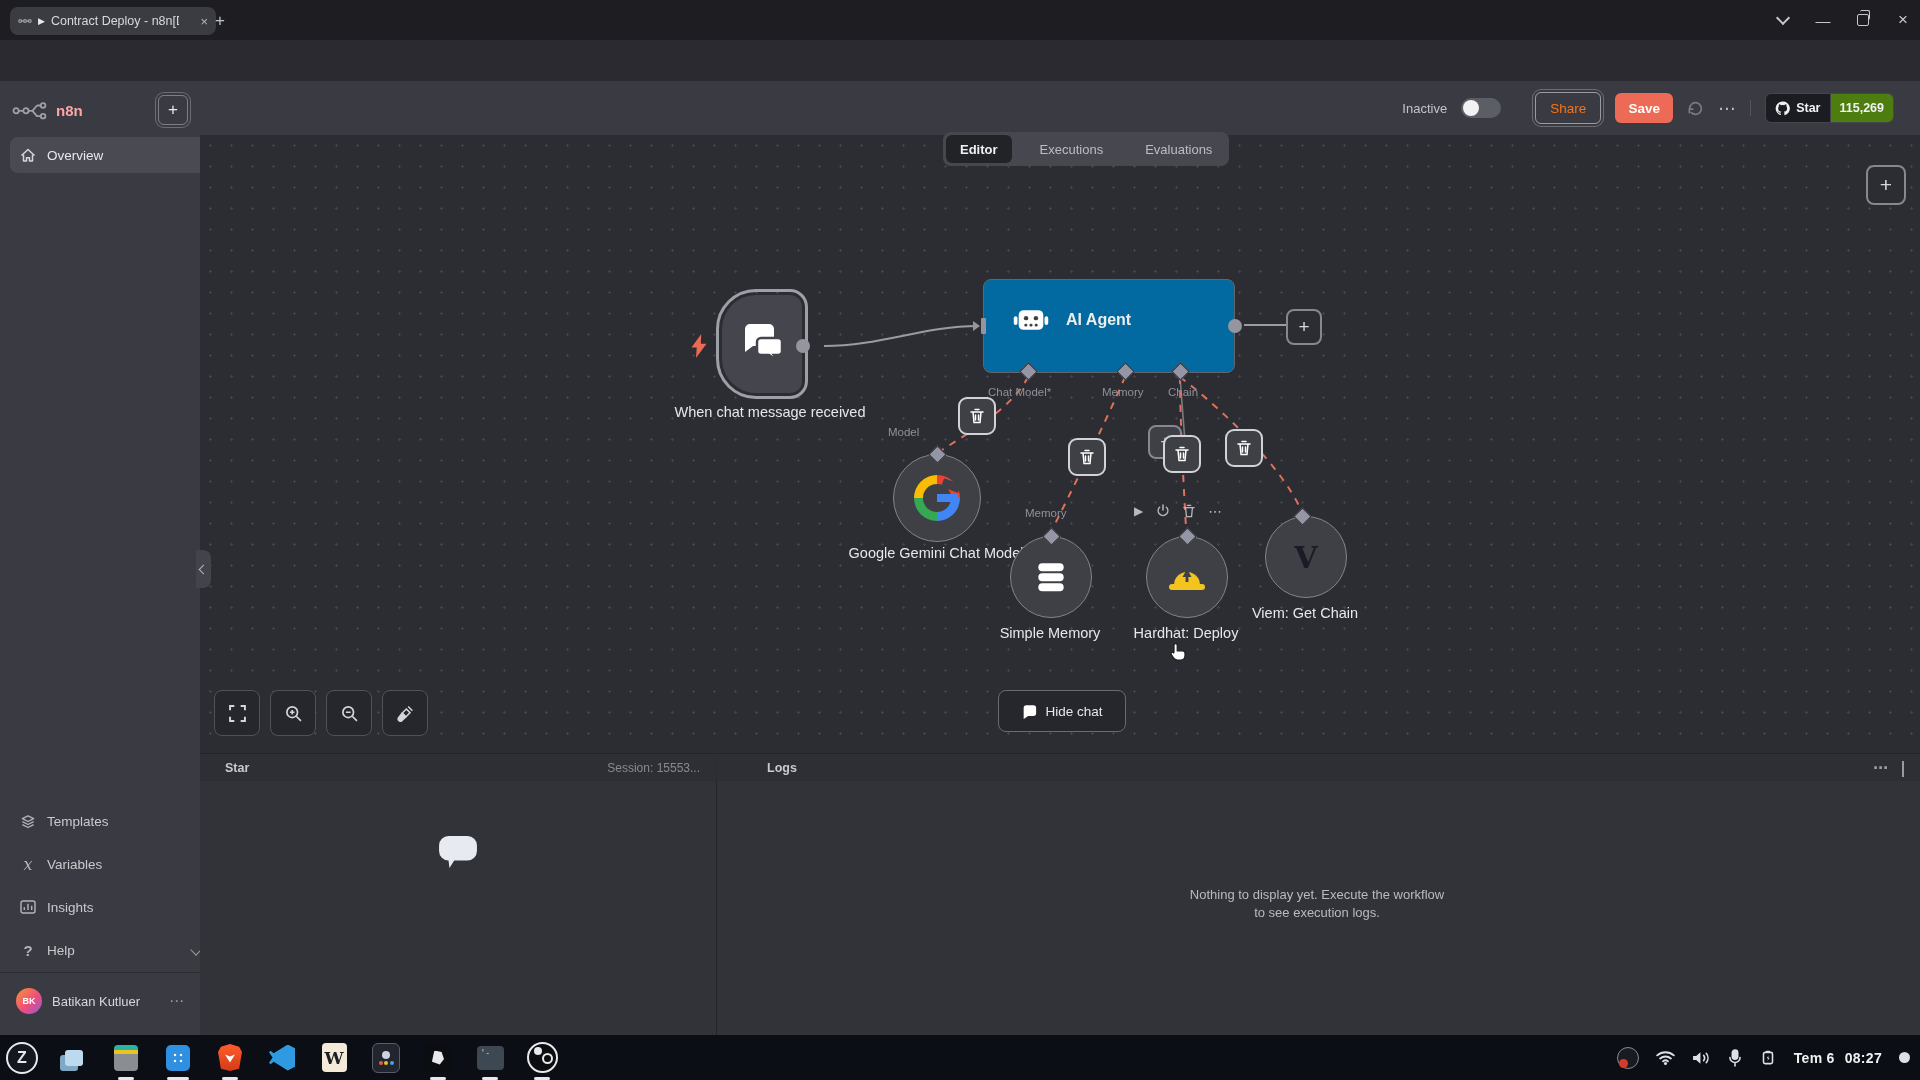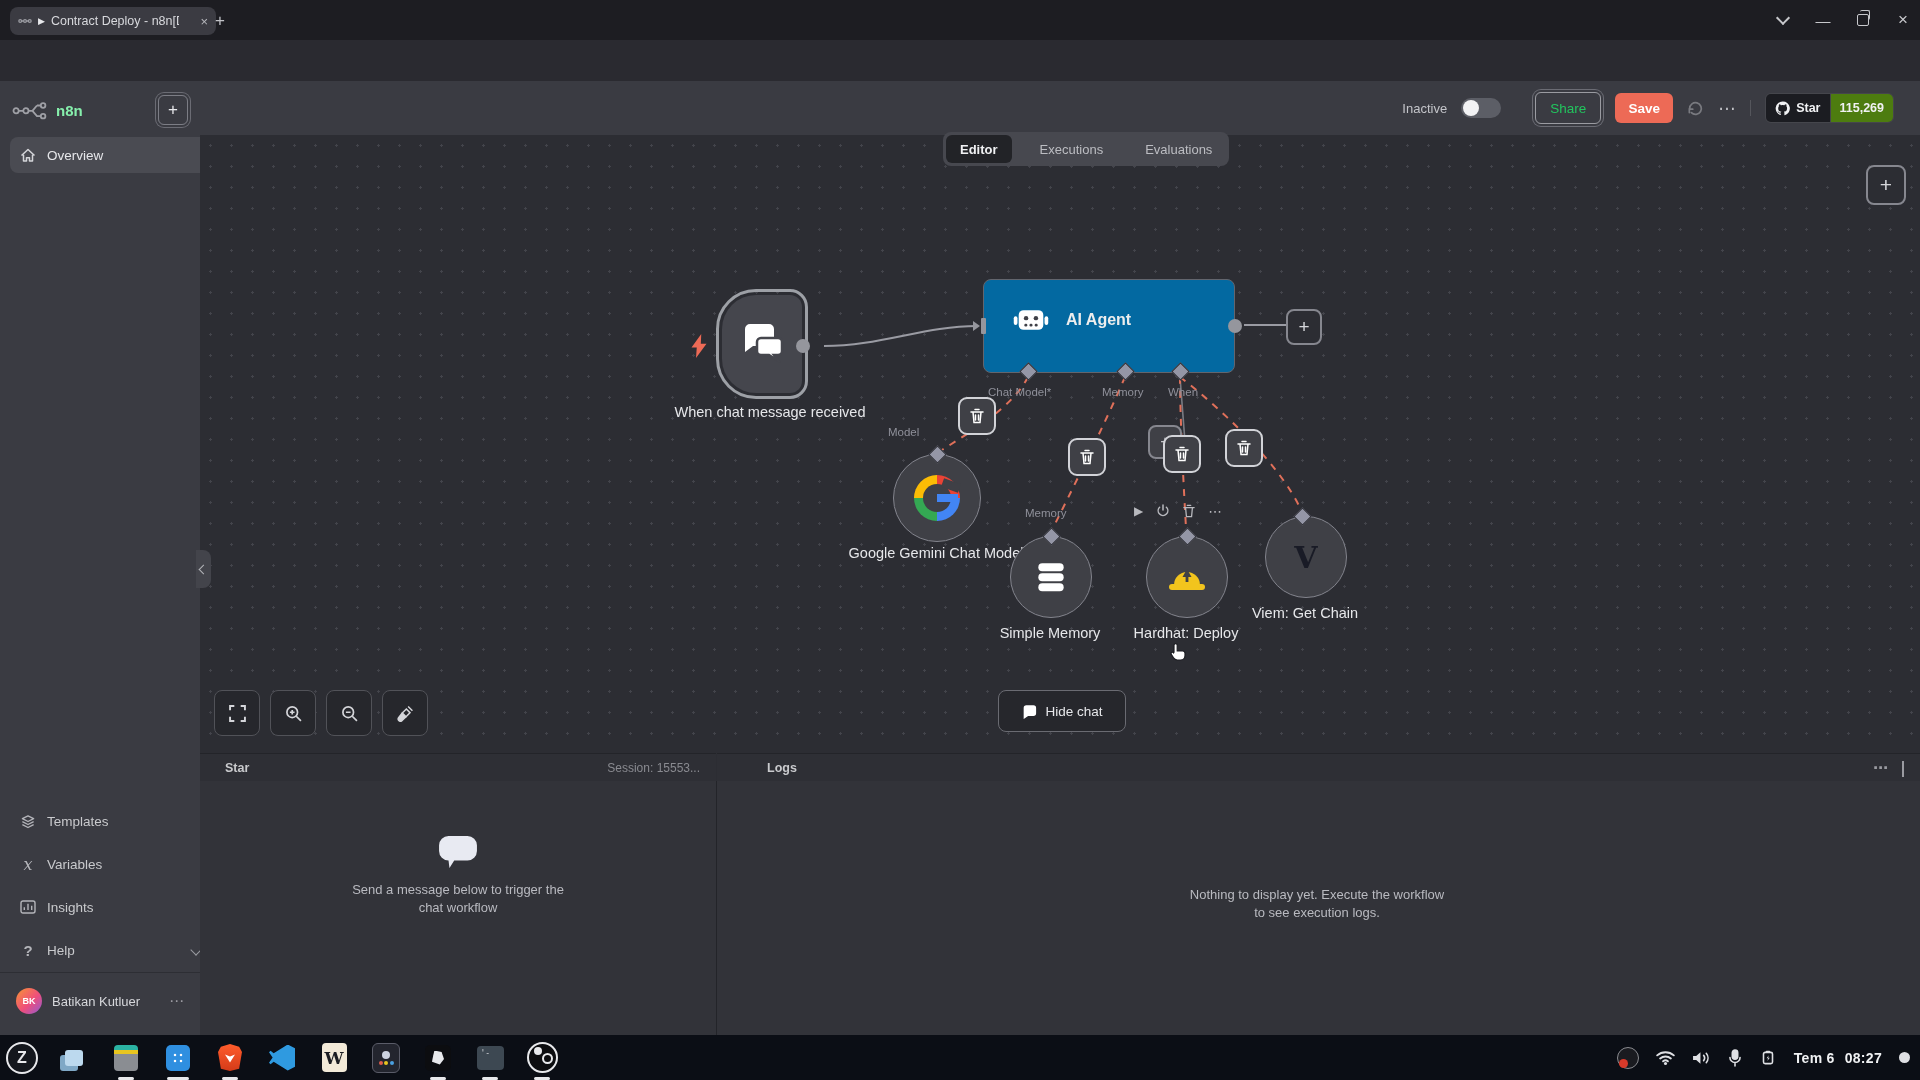--- a/index.html
+++ b/index.html
@@ -37,41 +37,41 @@
     clip-path:polygon(50% 0,100% 100%,0 100%);position:relative;}
   .vsep{width:1px;height:16px;background:#55565c;}
   .paneli{width:16px;height:13px;border:1.7px solid #c6c7cb;border-radius:2px;position:relative;}
   .paneli:before{content:"";position:absolute;right:2px;top:1px;bottom:1px;width:4px;background:#c6c7cb;}
   .cardi{width:16px;height:12px;border:1.7px solid #c6c7cb;border-radius:3px;position:relative;}
   .cardi:before{content:"";position:absolute;left:1px;right:1px;top:2px;height:2.5px;background:#c6c7cb;}
 
   
   .sidebar{left:0;top:81px;width:200px;height:954px;background:#3a3b42;border-right:1px solid #2a2b30;}
   .logo-row{left:12px;top:93px;width:176px;height:34px;}
-  .logo-text{font-weight:bold;font-size:15px;color:#86efac;margin-left:8px;}
+  .logo-text{font-weight:bold;font-size:15px;color:#fca5a5;margin-left:8px;}
   .addwf{margin-left:auto;width:28px;height:28px;border:1px solid #7c7d85;box-shadow:0 0 0 2px #3a3b42,0 0 0 3px #6b6c74;
     border-radius:6px;display:flex;align-items:center;justify-content:center;font-size:17px;color:#e8e9ec;}
   .navitem{left:10px;width:180px;height:36px;border-radius:8px;padding:0 10px;gap:11px;font-size:13.5px;color:#c9cacd;}
   .navitem.active{background:#4a4b52;color:#e6e7ea;}
   .sb-divider{left:0;top:972px;width:200px;height:1px;background:#2d2e34;}
   .avatar{width:26px;height:26px;border-radius:50%;background:linear-gradient(135deg,#f79533,#ef4e7b 55%,#8f5bd4);
     display:flex;align-items:center;justify-content:center;font-size:9px;font-weight:bold;color:#fff;}
   .helpchev{width:7px;height:7px;border-right:1.6px solid #9a9ba1;border-bottom:1.6px solid #9a9ba1;transform:rotate(45deg);margin-left:auto;}
 
   
   .apphdr{left:200px;top:81px;width:1720px;height:54px;background:#3a3b42;}
   .crumb{left:225px;top:0;height:54px;gap:9px;}
   .crumb-personal{font-size:14px;color:#c3c4c9;}
   .crumb-name{font-size:15px;font-weight:bold;color:#f0f1f3;}
   .addtag{font-size:13px;color:#8f9096;}
   .hdr-right{right:26px;top:0;height:54px;gap:14px;}
   .toggle{width:40px;height:20px;border-radius:10px;background:#5c5e66;position:relative;}
   .knob{position:absolute;left:2px;top:2px;width:16px;height:16px;border-radius:50%;background:#f2f2f4;}
   .btn{border-radius:6px;font-size:13.5px;display:flex;align-items:center;justify-content:center;}
-  .share{width:64px;height:30px;border:1px solid #9a9ba1;box-shadow:0 0 0 2px #3a3b42,0 0 0 3px #6b6c74;color:#22c55e;}
+  .share{width:64px;height:30px;border:1px solid #9a9ba1;box-shadow:0 0 0 2px #3a3b42,0 0 0 3px #6b6c74;color:#f97316;}
   .save{width:58px;height:30px;background:#ed6a56;color:#fff;font-weight:bold;}
   .hdots{font-size:17px;color:#c3c4c9;letter-spacing:1px;}
   .star{height:28px;border:1px solid #45464c;border-radius:6px;overflow:hidden;display:flex;}
   .star-l{background:#1b1c21;padding:0 9px;display:flex;align-items:center;gap:6px;font-size:12.5px;font-weight:bold;color:#f0f1f3;}
   .star-r{background:#4d7c0f;padding:0 9px;display:flex;align-items:center;font-size:12.5px;font-weight:bold;color:#f0f1f3;border-left:1px solid #45464c;}
 
   
   .canvas{left:200px;top:135px;width:1720px;height:618px;background:#2c2d33;
     background-image:radial-gradient(circle,#43444b 1.3px,transparent 1.4px);background-size:21px 21px;}
   .modetabs{left:943px;top:132px;height:28px;background:#47484f;border-radius:8px;padding:3px;display:flex;gap:14px;}
@@ -360,21 +360,21 @@
     </div>
     <span class="outdot" style="position:absolute;right:-8px;top:39px;"></span>
   </div>
   <div class="abs plusbtn" style="left:1286px;top:309px;">+</div>
 
   <span class="abs diamond" style="left:1022px;top:365px;"></span>
   <span class="abs diamond" style="left:1119px;top:365px;"></span>
   <span class="abs diamond" style="left:1174px;top:365px;"></span>
   <div class="abs port-label" style="left:988px;top:386px;">Chat Model*</div>
   <div class="abs port-label" style="left:1102px;top:386px;">Memory</div>
-  <div class="abs port-label" style="left:1168px;top:386px;">When</div>
+  <div class="abs port-label" style="left:1168px;top:386px;">Chain</div>
 
   <div class="abs port-label" style="left:888px;top:426px;">Model</div>
   <div class="abs port-label" style="left:1025px;top:507px;">Memory</div>
   <div class="abs ghostplus" style="left:1148px;top:425px;">+</div>
   <div class="abs trashbtn" style="left:958px;top:397px;">
       <svg width="14" height="16" viewBox="0 0 14 16">
         <path d="M1 4h12M5 1.5h4M3 4l1 10.5h6L11 4M5.5 7v5M8.5 7v5" stroke="#fff" stroke-width="1.5" fill="none" stroke-linecap="round"></path>
       </svg>
     </div>
   <div class="abs trashbtn" style="left:1068px;top:438px;">
@@ -482,21 +482,20 @@
   </div>
 
   <div class="abs row panelhdr" style="left:200px;width:516px;padding:0;">
     <span style="margin-left:25px;">Star</span>
     <span class="session" style="margin-left:auto;margin-right:16px;">Session: 15553...</span>
   </div>
   <div class="abs panelbody" style="left:200px;width:516px;border-right:1px solid #232429;">
     <svg style="position:absolute;left:237px;top:53px;" width="42" height="36" viewBox="0 0 22 19">
         <path d="M6 1h10a5 5 0 0 1 5 5v3a5 5 0 0 1-5 5H9l-2.5 4-.5-4H6a5 5 0 0 1-5-5V6a5 5 0 0 1 5-5z" fill="#e8eaf2"></path>
       </svg>
-    <div class="emptymsg abs" style="left:140px;top:100px;width:236px;">Send a message below to trigger the chat workflow</div>
   </div>
 
   <div class="abs row panelhdr" style="left:717px;width:1203px;">
     <span style="margin-left:24px;padding-left:26px;">Logs</span>
     <span style="margin-left:auto;margin-right:14px;color:#9a9ba1;font-size:15px;">⋯</span>
     <span style="margin-right:16px;"><span class="chev" style="border-color:#9a9ba1;margin-top:-2px;"></span></span>
   </div>
   <div class="abs panelbody" style="left:717px;width:1203px;">
     <div class="emptymsg abs" style="left:470px;top:105px;width:260px;">Nothing to display yet. Execute the workflow to see execution logs.</div>
   </div>

